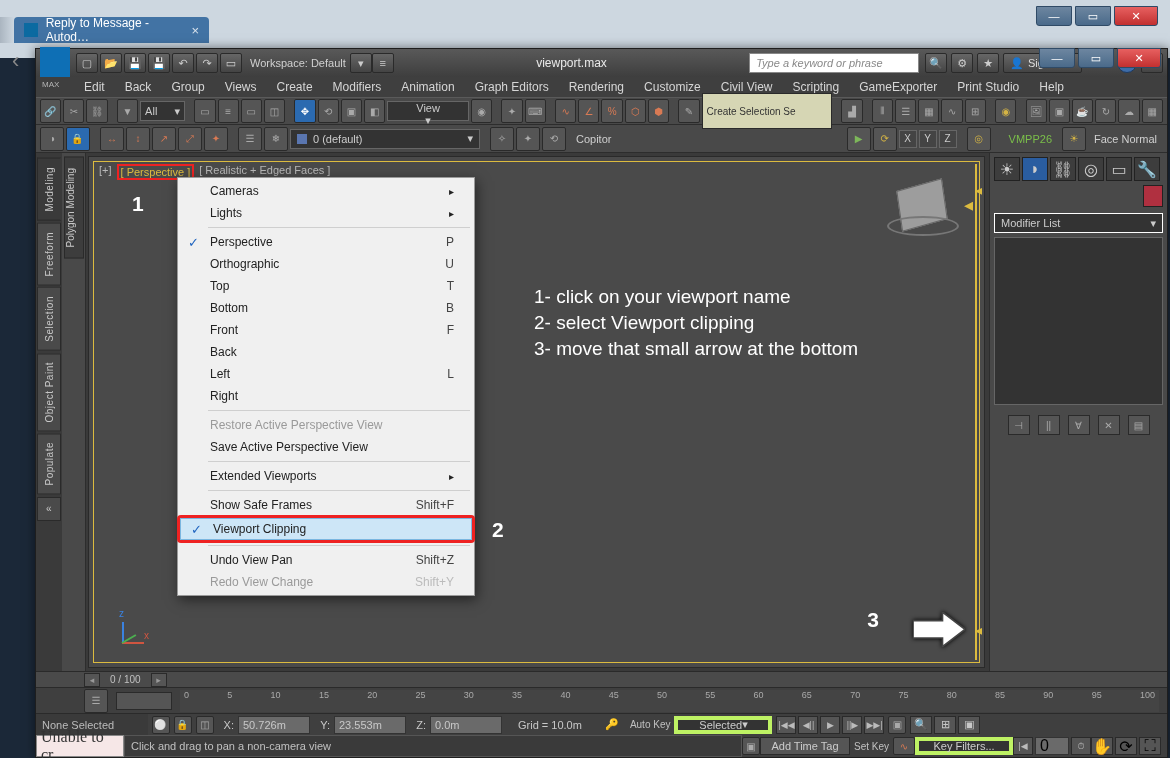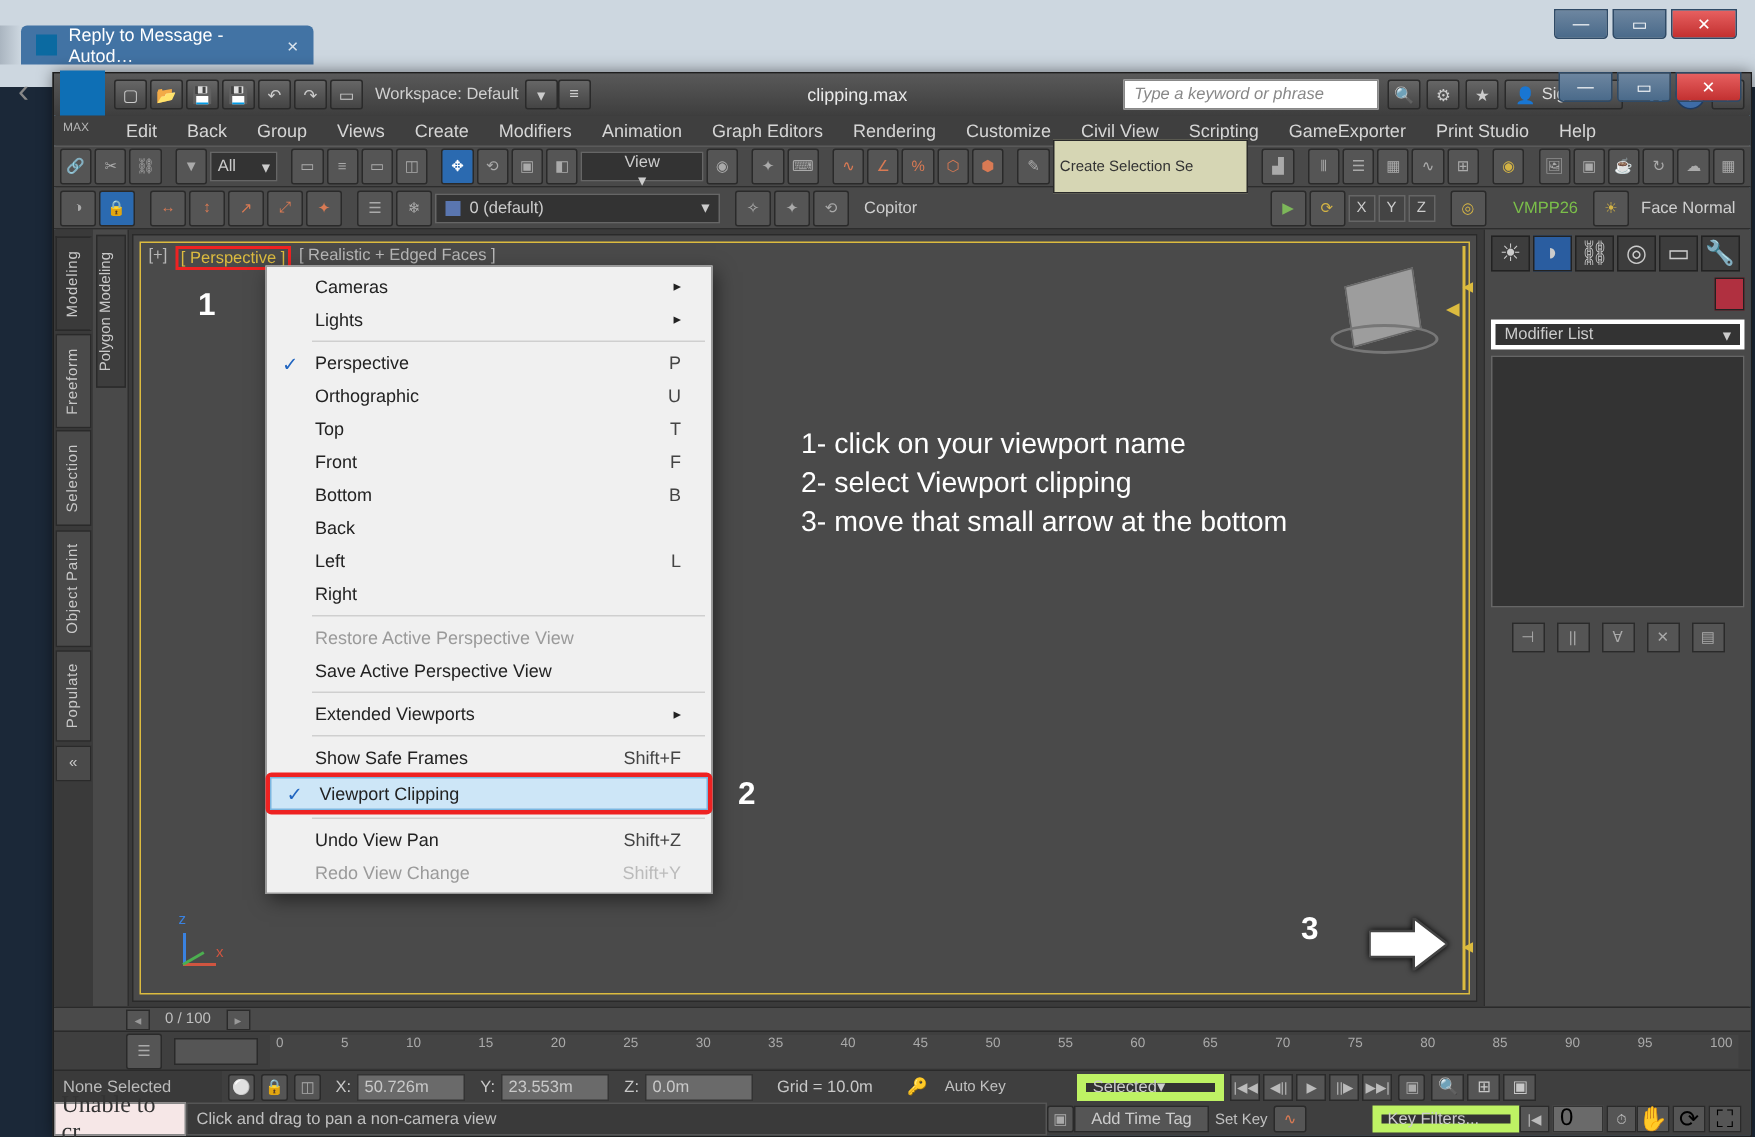--- a/index.html
+++ b/index.html
@@ -108,21 +108,21 @@
   .ctx-highlight { border:3px solid #e22; margin:-1px; border-radius:4px; }
   .ctx-hlrow { background:#cde6f7; border:1px solid #7ab6e0; }
 
   
   .cmd-panel { width:178px; background:#494949; border-left:1px solid #2d2d2d; padding:4px; }
   .cmd-tabs { display:flex; gap:2px; margin-bottom:4px; }
   .cmd-tab { width:26px; height:24px; background:#3d3d3d; border:1px solid #222; display:flex; align-items:center; justify-content:center; }
   .cmd-tab.modify { background:#2a5da0; }
   .cmd-tab svg, .cmd-tab span { color:#ccc; }
   .color-sw { width:20px; height:22px; background:#b03040; border:1px solid #222; margin-left:auto; }
-  .mod-list { width:100%; height:20px; background:#333; border:3px solid #ffffff; color:#ccc; font-size:11px; padding:0 6px; display:flex; align-items:center; justify-content:space-between; margin-bottom:4px; }
+  .mod-list { width:100%; height:20px; background:#333; border:1px solid #ffffff; color:#ccc; font-size:11px; padding:0 6px; display:flex; align-items:center; justify-content:space-between; margin-bottom:4px; }
   .mod-stack { width:100%; height:168px; background:#333; border:1px solid #666; }
   .mod-btns { display:flex; gap:8px; margin-top:10px; justify-content:center; }
   .mod-btn { width:22px; height:20px; background:#555; border:1px solid #2a2a2a; color:#aaa; font-size:10px; display:flex; align-items:center; justify-content:center;}
 
   
   .bottom-area { position:absolute; bottom:0; left:0; right:0; height:86px; background:#3f3f3f; }
   .scroll-row { height:16px; background:#4a4a4a; display:flex; align-items:center; border-top:1px solid #2a2a2a;}
   .sb-arrow { width:16px; height:14px; background:#555; border:1px solid #2a2a2a; color:#999; font-size:9px; display:flex; align-items:center; justify-content:center; margin-left:48px;}
   .sb-ind { color:#c0c0c0; font-size:10px; padding:0 10px; }
   .sb-arrow2 { width:16px; height:14px; background:#555; border:1px solid #2a2a2a; color:#999; font-size:9px; display:flex; align-items:center; justify-content:center;}
@@ -132,21 +132,21 @@
   .tl-ticks { position:absolute; left:0; right:0; bottom:0; height:22px; display:flex; justify-content:space-between; padding:0 4px; }
   .tl-tick { color:#aaa; font-size:9px; position:relative; }
 
   .stat-row { height:22px; display:flex; align-items:center; border-top:1px solid #2a2a2a; }
   .stat-left { width:112px; height:100%; background:#3a3a3a; color:#bbb; font-size:11px; display:flex; align-items:center; padding:0 6px;}
   .stat-main { flex:1; display:flex; align-items:center; gap:4px; padding:0 4px; color:#c8c8c8; font-size:11px;}
   .coord-lab { width:16px; text-align:right; }
   .coord-val { width:72px; height:18px; background:#6a6a6a; border:1px solid #333; padding:0 4px; display:flex; align-items:center; }
   .grid-txt { padding:0 12px; color:#c8c8c8; }
   .lock-ico { width:28px; height:18px; display:flex; align-items:center; justify-content:center; }
-  .keysel { width:98px; height:18px; background:#333; border:6px solid #bef264; color:#ccc; font-size:11px; padding:0 4px; display:flex; align-items:center; justify-content:flex-start;margin-left:44px;}
+  .keysel { width:98px; height:18px; background:#333; border:4px solid #bef264; color:#ccc; font-size:11px; padding:0 4px; display:flex; align-items:center; justify-content:center;}
   .pbtns { display:flex; gap:2px; }
   .pbtn { width:20px; height:18px; background:#555; border:1px solid #2a2a2a; color:#bbb; font-size:9px; display:flex; align-items:center; justify-content:center;}
   .nav-btns { display:flex; flex-wrap:wrap; gap:2px; width:76px; }
   .nav-btn { width:22px; height:18px; background:#555; border:1px solid #2a2a2a; display:flex; align-items:center; justify-content:center; }
 
   .stat-row2 { height:22px; display:flex; align-items:center; }
   .maxscript { width:88px; height:100%; background:#f6e7e7; color:#333; font-family:Liberation Serif, serif; font-size:16px; display:flex; align-items:center; padding:0 4px; border:1px solid #888;}
   .prompt-line { flex:1; height:100%; background:#3a3a3a; border:1px solid #555; color:#c0c0c0; font-size:11px; display:flex; align-items:center; padding:0 6px; }
   .tt-btn { width:90px; height:18px; background:#555; border:1px solid #2a2a2a; color:#ccc; font-size:11px; display:flex; align-items:center; justify-content:center; gap:4px;}
 
@@ -183,21 +183,21 @@
       <div class="tb-btn">📂</div>
       <div class="tb-btn">💾</div>
       <div class="tb-btn">💾</div>
       <div class="tb-btn">↶</div>
       <div class="tb-btn">↷</div>
       <div class="tb-btn">▭</div>
     </div>
     <span class="work-label">Workspace: Default</span>
     <div class="tb-btn">▾</div>
     <div class="tb-btn">≡</div>
-    <div class="doc-name">clipping.max</div>
+    <div class="doc-name">viewport.max</div>
     <div class="search-box">Type a keyword or phrase</div>
     <div class="right-icons">
       <div class="tb-btn">🔍</div>
       <div class="tb-btn">⚙</div>
       <div class="tb-btn">★</div>
       <div class="signin-btn">
         <span>👤</span>
         <span>Sign In</span>
         <span style="font-size:9px;">▾</span>
       </div>
@@ -359,26 +359,26 @@
             </div>
           <div class="ctx-item">
               <span>Orthographic</span>
               <span class="key">U</span>
             </div>
           <div class="ctx-item">
               <span>Top</span>
               <span class="key">T</span>
             </div>
           <div class="ctx-item">
+              <span>Bottom</span>
+              <span class="key">B</span>
+            </div>
+          <div class="ctx-item">
               <span>Front</span>
               <span class="key">F</span>
-            </div>
-          <div class="ctx-item">
-              <span>Bottom</span>
-              <span class="key">B</span>
             </div>
           <div class="ctx-item">
               <span>Back</span>
             </div>
           <div class="ctx-item">
               <span>Left</span>
               <span class="key">L</span>
             </div>
           <div class="ctx-item">
               <span>Right</span>

